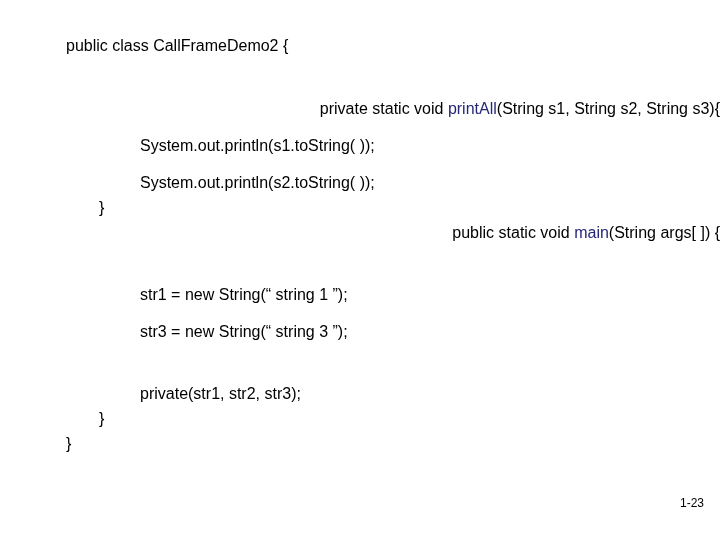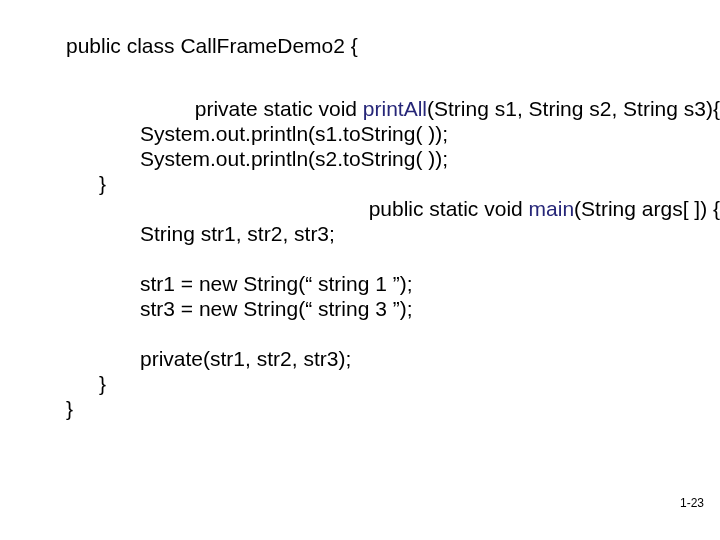--- a/index.html
+++ b/index.html
@@ -26,32 +26,32 @@
 
   #code-block {
     position: absolute;
     left: 0;
     top: 33px;
     width: 720px;
   }
 
   .code-line {
     font-family: "Liberation Sans", sans-serif;
-    font-size: 21px;
+    font-size: 16px;
     line-height: 25px;
     height: 25px;
     color: #000000;
     white-space: pre;
     letter-spacing: 0px;
   }
 
   
   .ind-0 { padding-left: 66px; }
   .ind-1 { padding-left: 93px; text-align: right; }
-  .ind-2 { padding-left: 140px; }
+  .ind-2 { padding-left: 140px; margin-top: 12px; }
   .ind-brace-inner { padding-left: 99px; }
 
   .spacer-line {
     height: 25px;
   }
   .spacer-half {
     height: 13px;
   }
 
   .kw-blue {
@@ -85,21 +85,20 @@
 
     <div class="code-line ind-2"><span>System.out.println(s1.toString( ));</span></div>
 
     <div class="code-line ind-2"><span>System.out.println(s2.toString( ));</span></div>
 
 
     <div class="code-line ind-brace-inner"><span>}</span></div>
 
     <div class="code-line ind-1"><span>public static void </span><span class="kw-blue">main</span><span>(String args[ ]) {</span></div>
 
-    <div class="code-line ind-2"><span>String str1, str2, str3;</span></div>
 
     <div class="spacer-line"></div>
 
     <div class="code-line ind-2"><span>str1 = new String(“ string 1 ”);</span></div>
 
 
     <div class="code-line ind-2"><span>str3 = new String(“ string 3 ”);</span></div>
 
     <div class="spacer-line"></div>
 

